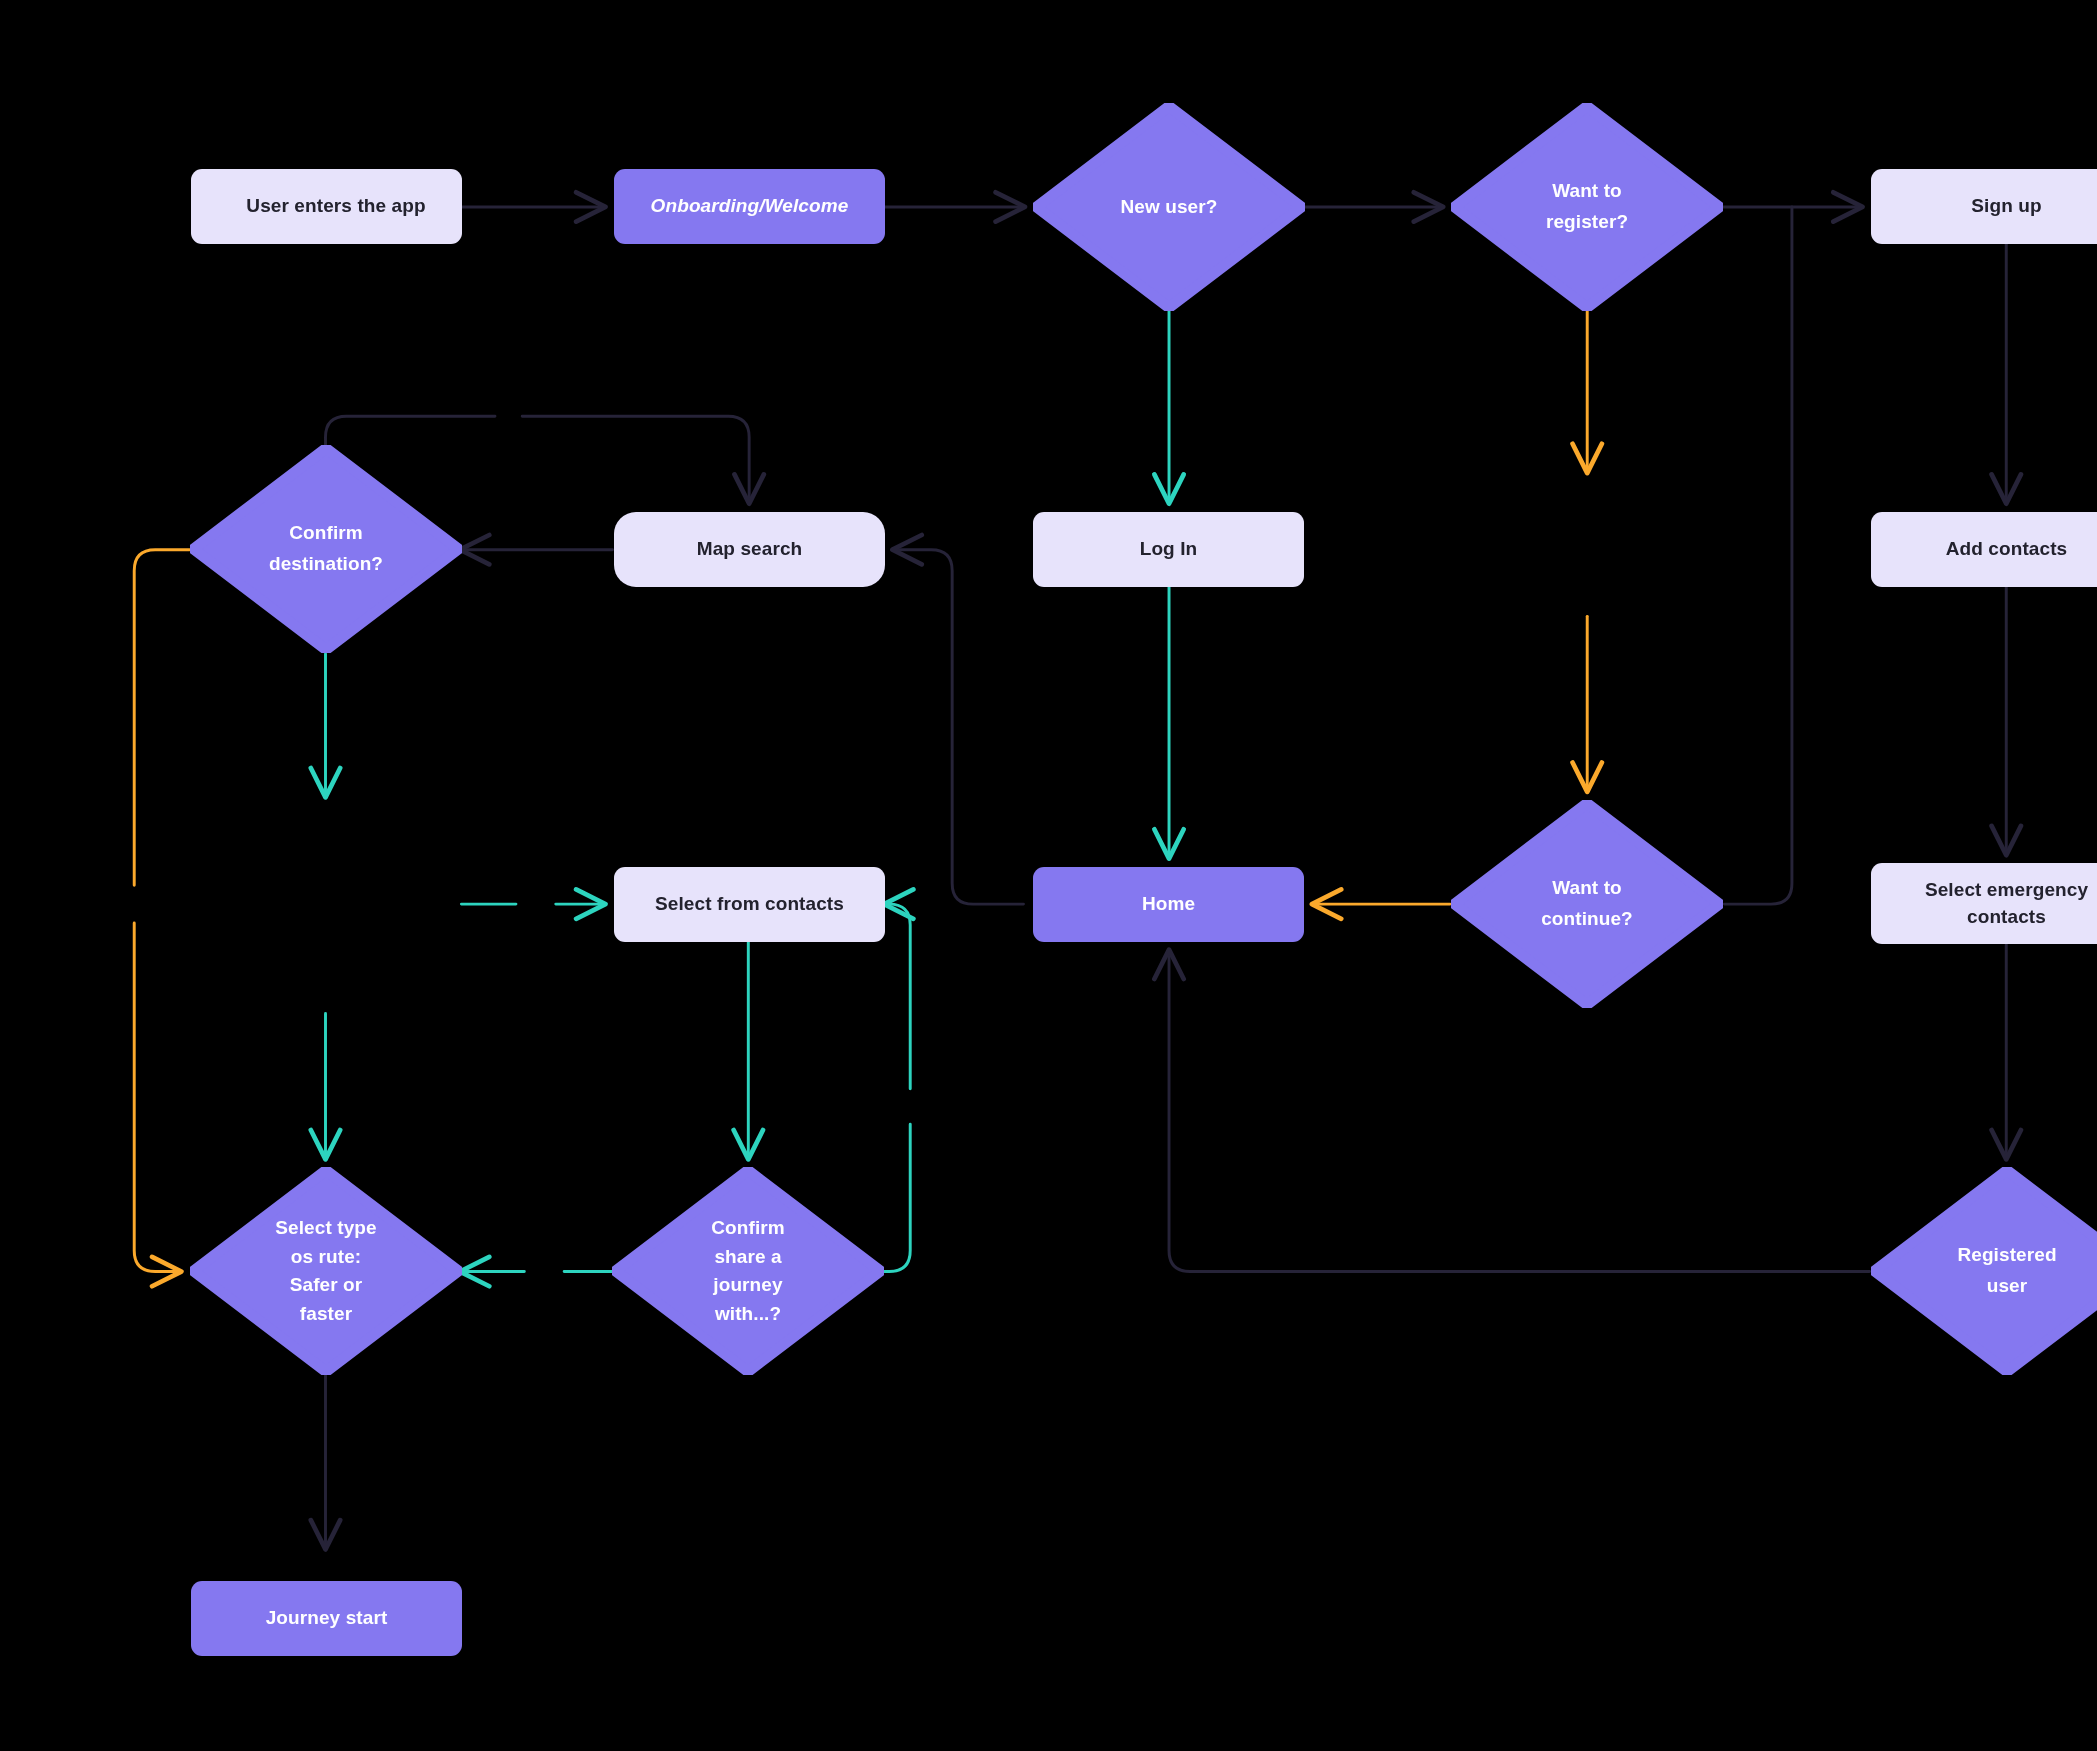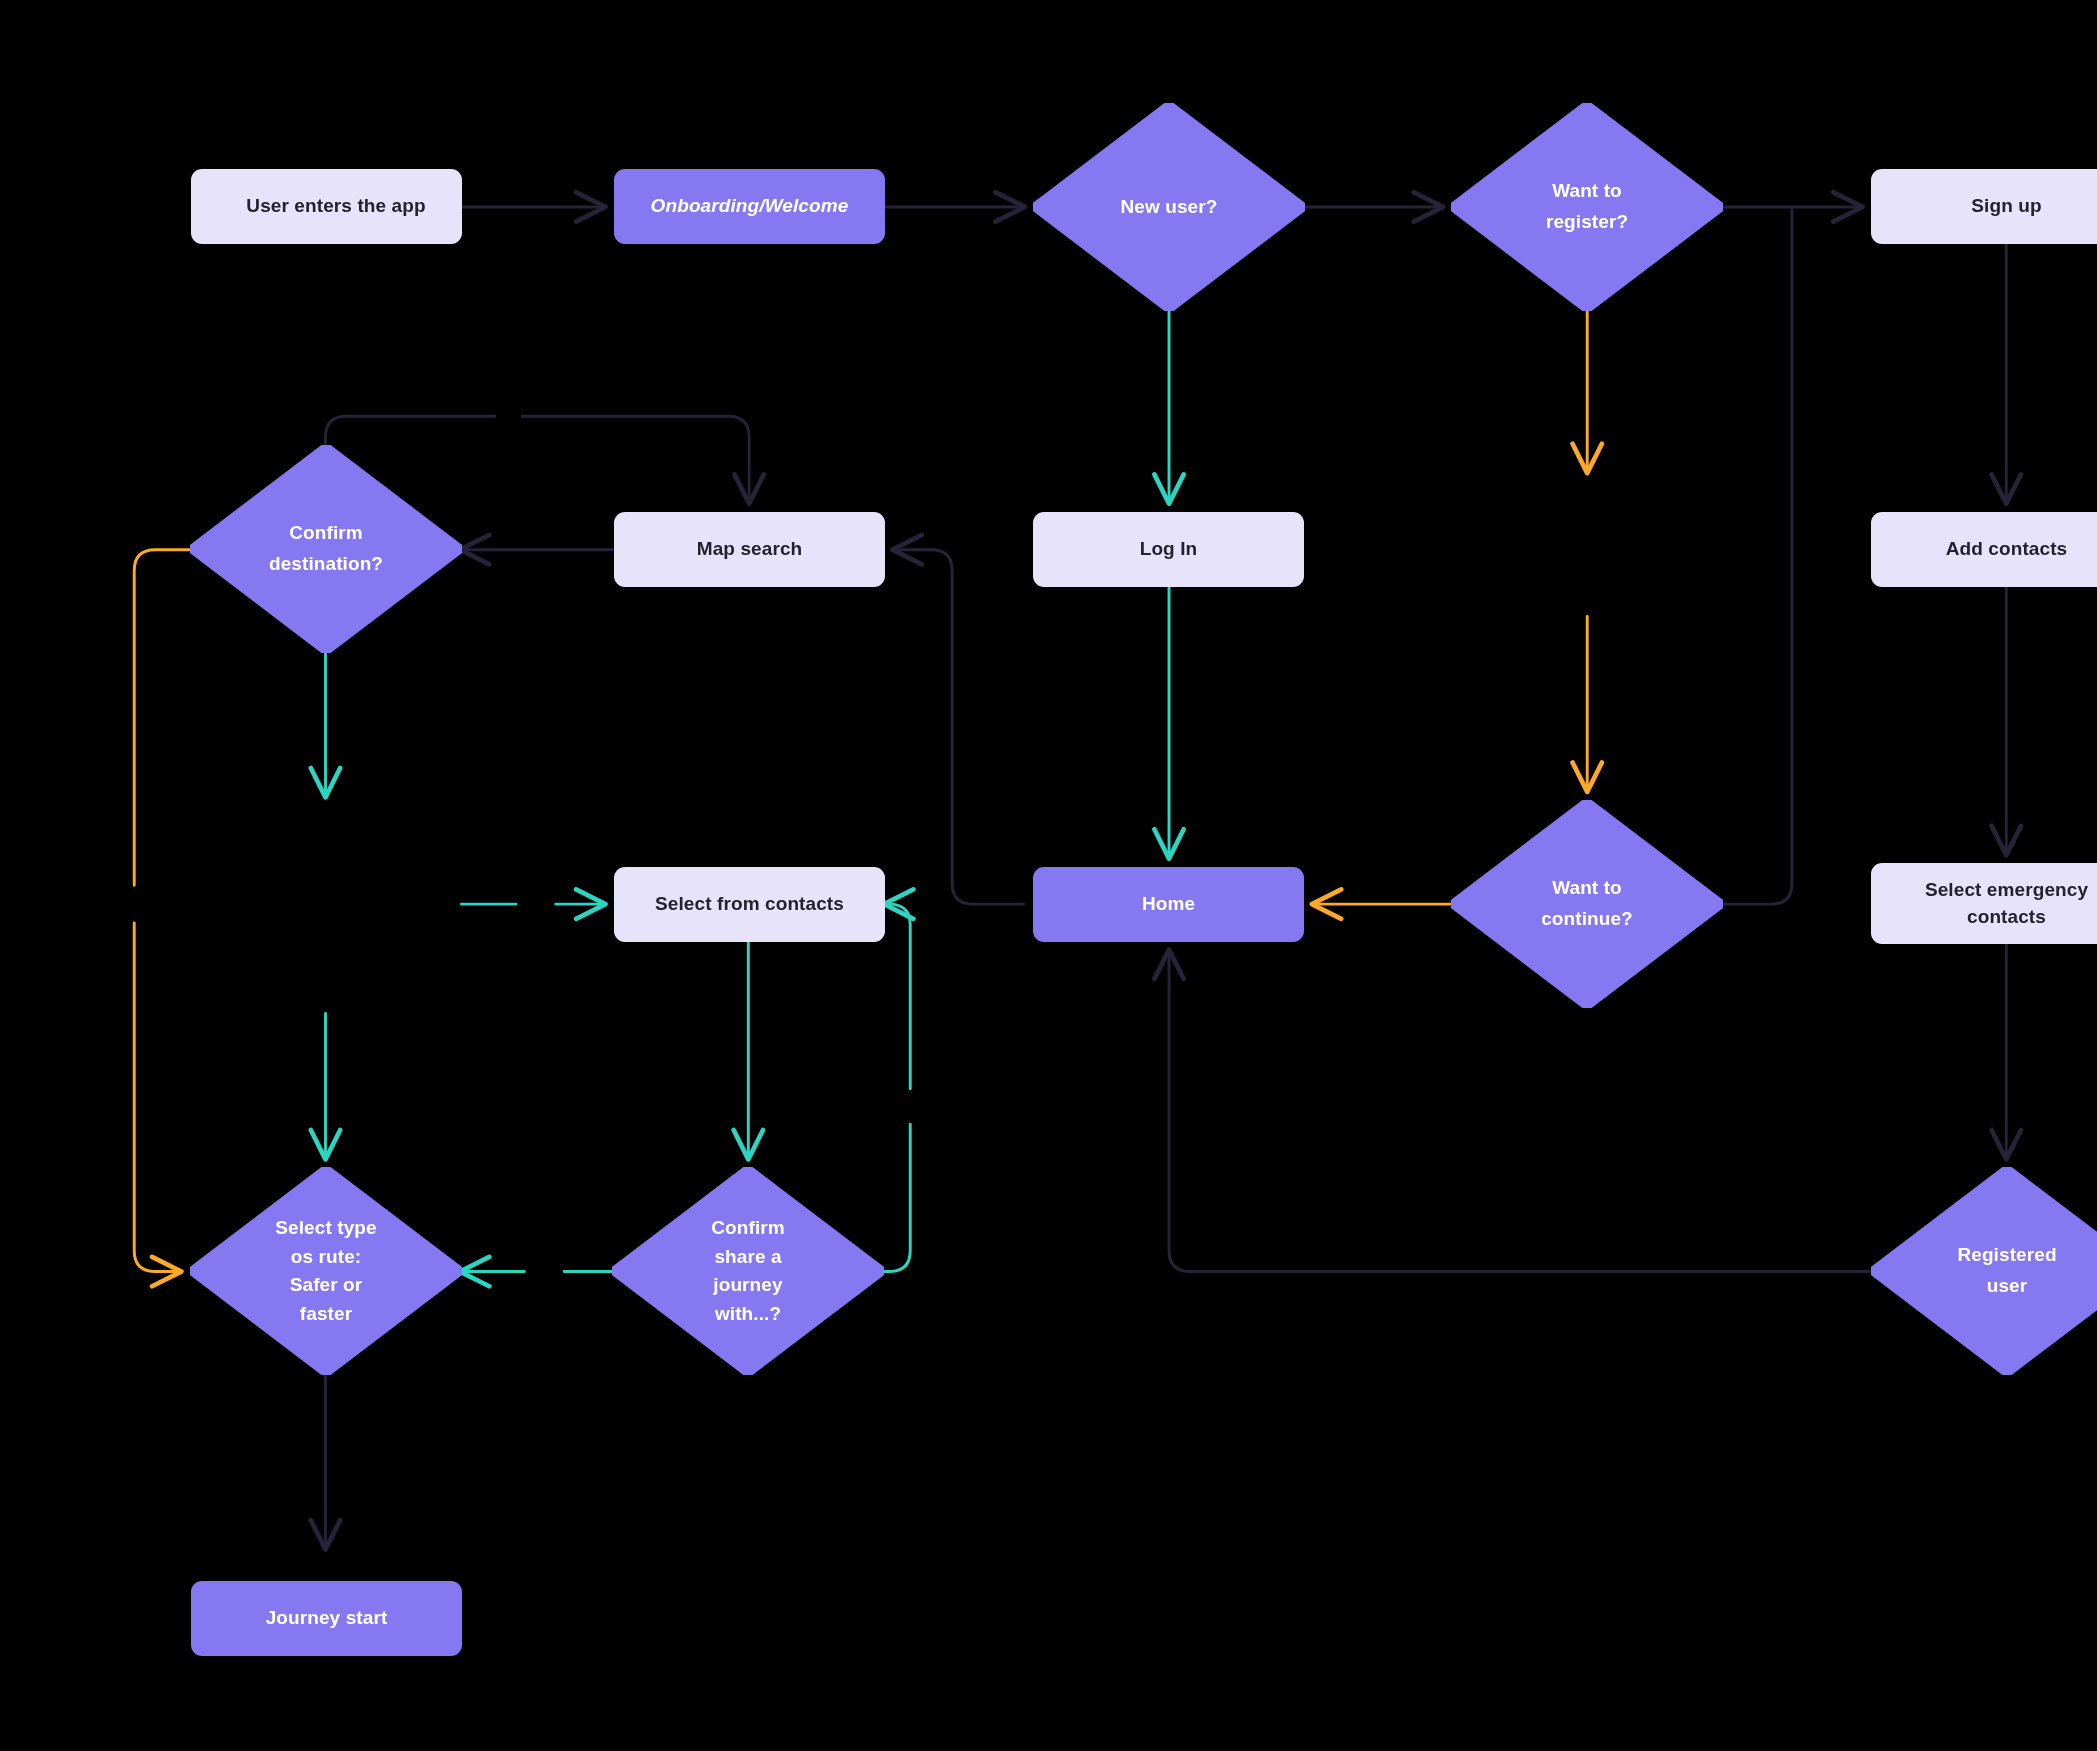--- a/index.html
+++ b/index.html
@@ -138,21 +138,21 @@
     <svg class="dshape" viewBox="0 0 648 496">
       <path d="M324 8 L640 248 L324 488 L8 248 Z" fill="#8578F0" stroke="#8578F0" stroke-width="26" stroke-linejoin="round"></path>
     </svg>
     <span class="lbl" style="max-width:126px;">Want to register?</span>
   </div>
 
   <div class="node rect" style="left:1871px;top:169px;width:271px;height:75px;background:#E7E3FB;">
     <span class="lbl dark-text">Sign up</span>
   </div>
 
-  <div class="node rect" style="left:614px;top:512px;width:271px;height:75px;background:#E7E3FB;">
+  <div class="node rect" style="left:614px;top:512px;width:271px;height:75px;background:#E7E3FB;border-radius:22px;">
     <span class="lbl dark-text">Map search</span>
   </div>
 
   <div class="node diamond" style="left:190px;top:445px;width:272px;height:208px;">
     <svg class="dshape" viewBox="0 0 648 496">
       <path d="M324 8 L640 248 L324 488 L8 248 Z" fill="#8578F0" stroke="#8578F0" stroke-width="26" stroke-linejoin="round"></path>
     </svg>
     <span class="lbl" style="max-width:138px;">Confirm destination?</span>
   </div>
 

